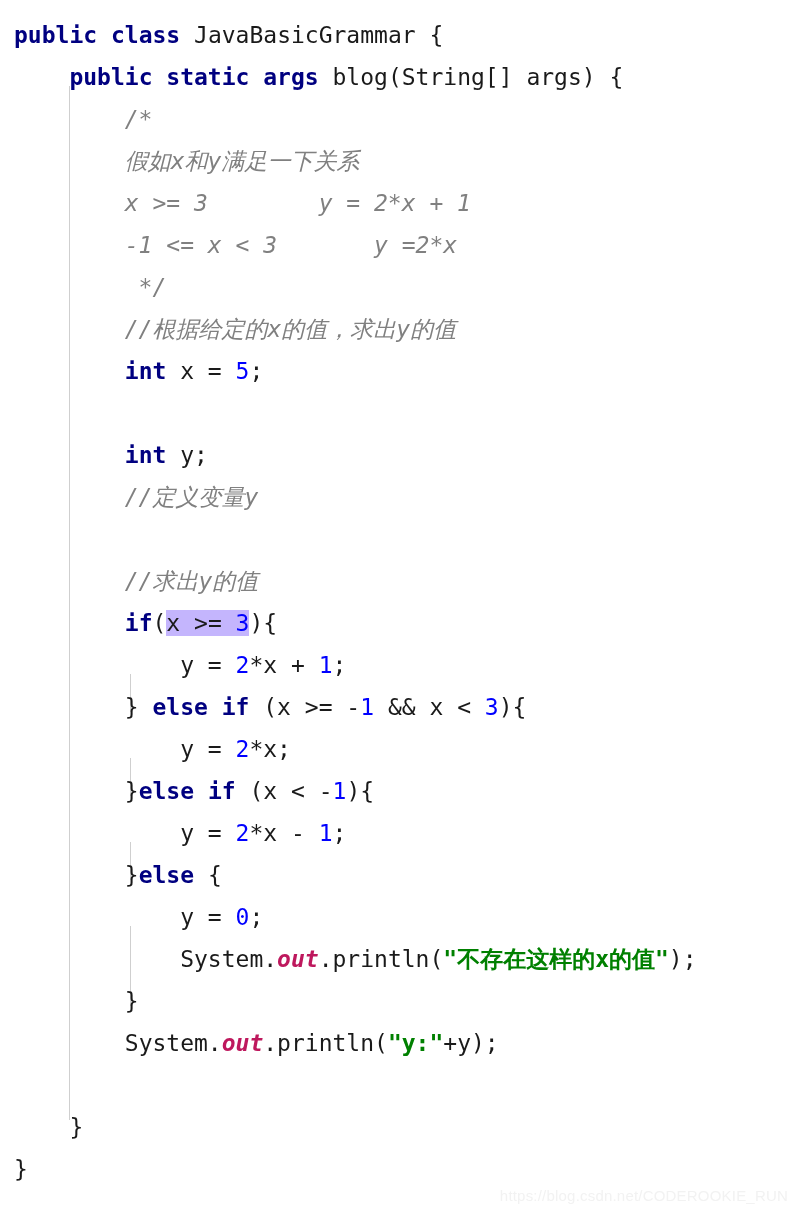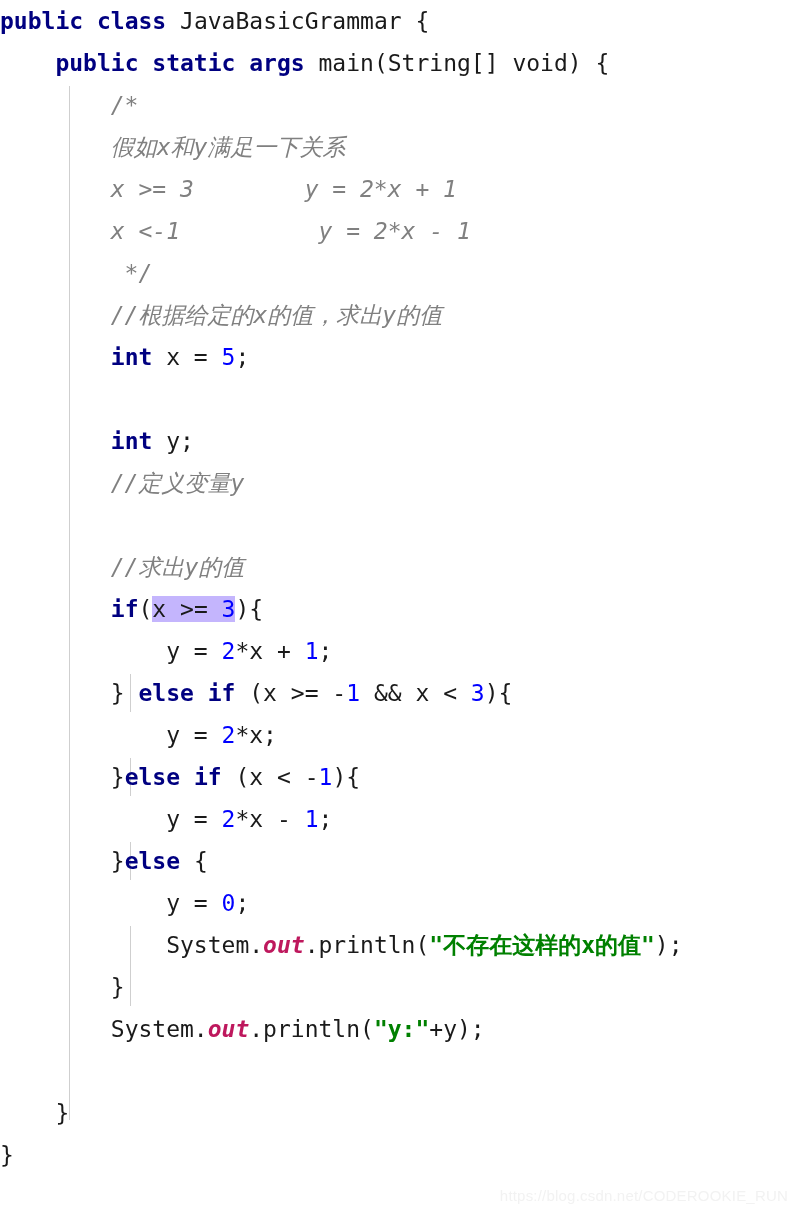--- a/index.html
+++ b/index.html
@@ -12,21 +12,21 @@
     height: 1210px;
     position: relative;
     overflow: hidden;
     font-family: "DejaVu Sans Mono", "Liberation Mono", monospace;
   }
   #code-editor {
     position: relative;
     width: 796px;
     height: 1210px;
     box-sizing: border-box;
-    padding: 0;
+    padding: 14px;
   }
   .code-line {
     position: relative;
     height: 42px;
     line-height: 42px;
     font-size: 23px;
     white-space: pre;
     color: #1a1a1a;
     letter-spacing: 0px;
   }
@@ -65,30 +65,30 @@
 <div id="code-editor">
 
   <div class="guide" id="guide-l1" style="top:86px;height:1034px;"></div>
   <div class="guide" id="guide-l2a" style="top:674px;height:38px;"></div>
   <div class="guide" id="guide-l2b" style="top:758px;height:38px;"></div>
   <div class="guide" id="guide-l2c" style="top:842px;height:38px;"></div>
   <div class="guide" id="guide-l2d" style="top:926px;height:80px;"></div>
 
   <div class="code-line"><span class="kw">public</span><span class="plain"> </span><span class="kw">class</span><span class="plain"> JavaBasicGrammar {</span></div>
 
-  <div class="code-line"><span class="plain">    </span><span class="kw">public</span><span class="kw"> static</span><span class="kw"> args</span><span class="plain"> main(String[] void) {</span></div>
+  <div class="code-line"><span class="plain">    </span><span class="kw">public</span><span class="kw"> static</span><span class="kw"> args</span><span class="plain"> blog(String[] args) {</span></div>
 
   <div class="code-line"><span class="cmt">        /*</span></div>
 
   <div class="code-line"><span class="cmt">        假如x和y满足一下关系</span></div>
 
   <div class="code-line"><span class="cmt">        x &gt;= 3        y = 2*x + 1</span></div>
 
+  <div class="code-line"><span class="cmt">        -1 &lt;= x &lt; 3       y =2*x</span></div>
 
-  <div class="code-line"><span class="cmt">        x &lt;-1          y = 2*x - 1</span></div>
 
   <div class="code-line"><span class="cmt">         */</span></div>
 
   <div class="code-line"><span class="cmt">        //根据给定的x的值，求出y的值</span></div>
 
   <div class="code-line"><span class="plain">        </span><span class="kw">int</span><span class="plain"> x = </span><span class="num">5</span><span class="plain">;</span></div>
 
   <div class="code-line"><span class="plain"></span></div>
 
   <div class="code-line"><span class="plain">        </span><span class="kw">int</span><span class="plain"> y;</span></div>

